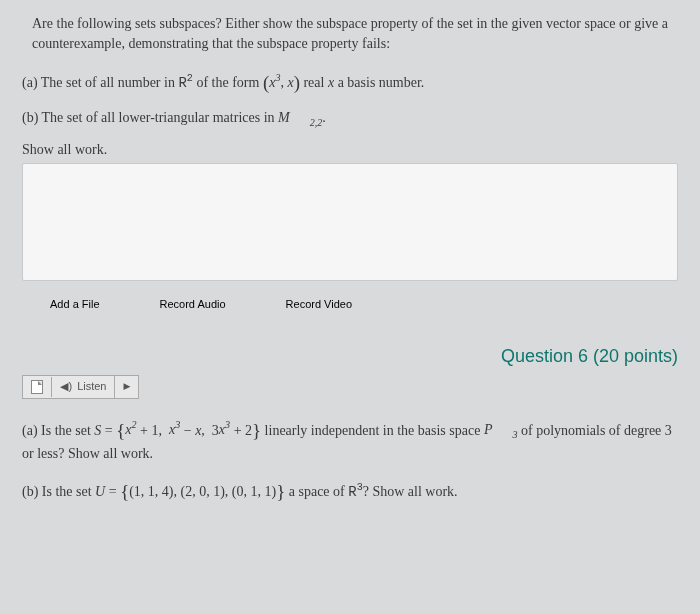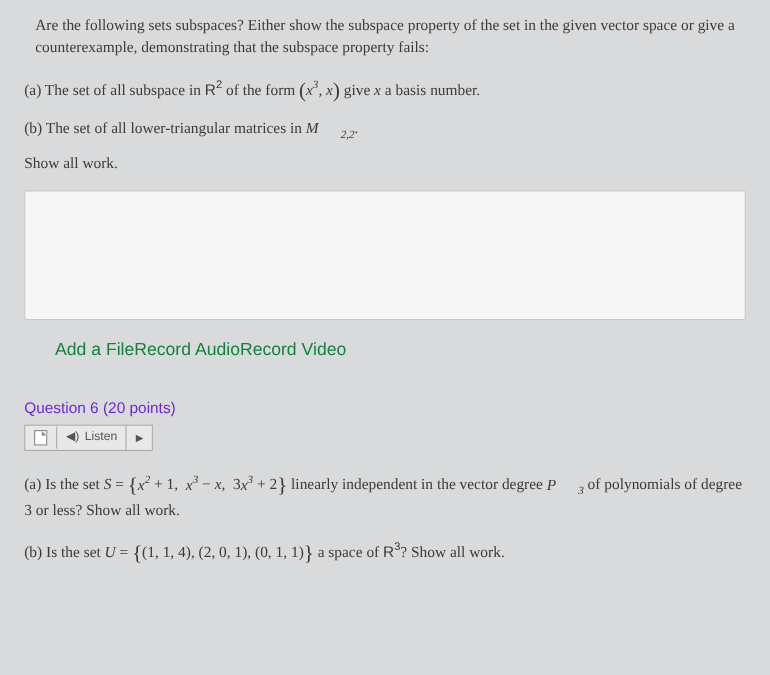--- a/index.html
+++ b/index.html
@@ -9,42 +9,44 @@
       background: #d9dadb;
       font-family: Georgia, 'Times New Roman', serif;
       color: #3a3a3a;
       padding: 14px 22px 10px 22px;
       font-size: 14px;
       line-height: 1.45;
       overflow: hidden;
     }
     .question-intro { margin-bottom: 14px; margin-left: 10px; }
     .part { margin-bottom: 12px; }
-    .show-work { margin-bottom: 12px; }
+    .show-work { margin-bottom: 2px; }
     .answer-box {
       background: #f6f6f6;
       border: 1px solid #c9c9c9;
       border-radius: 2px;
       height: 118px;
       margin-bottom: 10px;
     }
     .toolbar {
       display: flex;
+      gap: 60px;
       padding: 6px 28px 10px 28px;
       font-family: Arial, Helvetica, sans-serif;
-      font-size: 16px;
-      color: #15803d;
+      font-size: 11px;
+      color: #000000;
       margin-bottom: 20px;
     }
     .toolbar .action { cursor: pointer; }
     .q-header {
       font-family: Arial, Helvetica, sans-serif;
-      font-size: 14px;
-      color: #6d28d9;
+      font-size: 18px;
+      color: #0f766e;
       margin-bottom: 6px;
+      text-align: right;
     }
     .listen-bar {
       display: inline-flex;
       align-items: center;
       border: 1px solid #aaa;
       background: #e8e8e8;
       font-family: Arial, Helvetica, sans-serif;
       font-size: 11px;
       color: #555;
       margin-bottom: 18px;
@@ -54,21 +56,21 @@
       align-items: center;
       padding: 3px 8px;
       border-right: 1px solid #aaa;
       gap: 5px;
     }
     .listen-bar .seg:last-child { border-right: none; }
     .q6-part { margin-bottom: 14px; }
     .math-it { font-style: italic; font-family: 'Times New Roman', serif; }
     sup { font-size: 0.72em; vertical-align: super; line-height: 0; }
     sub { font-size: 0.72em; vertical-align: sub; line-height: 0; margin-left: 20px; }
-    .bbold { font-family: Liberation Sans, sans-serif; }
+    .bbold { font-family: Liberation Mono, monospace; }
     .big-paren { font-size: 1.35em; vertical-align: -0.1em; }
     .big-brace { font-size: 1.35em; vertical-align: -0.12em; }
     .doc-icon {
       display: inline-block;
       width: 12px;
       height: 14px;
       border: 1px solid #888;
       background: #fff;
       position: relative;
       vertical-align: middle;
@@ -84,25 +86,25 @@
     .play-icon { font-size: 9px; }
   </style>
 </head>
 <body>
 
 
 
 <div class="question-intro">Are the following sets subspaces? Either show the subspace property of the set in the given vector space or give a counterexample, demonstrating that the subspace property fails:</div>
 
 <div class="part">
-  <span>(a) The set of all subspace in </span>
+  <span>(a) The set of all number in </span>
   <span class="bbold"><span>R</span><sup>2</sup></span>
   <span> of the form </span>
   <span class="big-paren">(</span><span class="math-it"><span>x</span><sup>3</sup></span><span>, </span><span class="math-it">x</span><span class="big-paren">)</span>
-  <span> give </span>
+  <span> real </span>
   <span class="math-it">x</span>
   <span> a basis number.</span>
 </div>
 
 <div class="part">
   <span>(b) The set of all lower-triangular matrices in </span>
   <span class="math-it"><span>M</span><sub>2,2</sub></span><span>.</span>
 </div>
 
 <div class="show-work">Show all work.</div>
@@ -128,21 +130,21 @@
   <span class="seg">
       <span class="play-icon">▶</span>
     </span>
 </div>
 
 <div class="q6-part">
   <span>(a) Is the set </span>
   <span class="math-it">S</span><span> = </span><span class="big-brace">{</span><span class="math-it"><span>x</span><sup>2</sup></span><span> + 1</span>,&nbsp;
   <span class="math-it"><span>x</span><sup>3</sup></span><span> − </span><span class="math-it">x</span>,&nbsp;
   <span>3</span><span class="math-it"><span>x</span><sup>3</sup></span><span> + 2</span><span class="big-brace">}</span>
-  <span> linearly independent in the vector degree </span>
+  <span> linearly independent in the basis space </span>
   <span class="math-it"><span>P</span><sub>3</sub></span>
   <span> of polynomials of degree 3 or less? Show all work.</span>
 </div>
 
 <div class="q6-part">
   <span>(b) Is the set </span>
   <span class="math-it">U</span><span> = </span><span class="big-brace">{</span><span>(1, 1, 4)</span>, <span>(2, 0, 1)</span>, <span>(0, 1, 1)</span><span class="big-brace">}</span>
   <span> a space of </span>
   <span class="bbold"><span>R</span><sup>3</sup></span><span>? Show all work.</span>
 </div>

